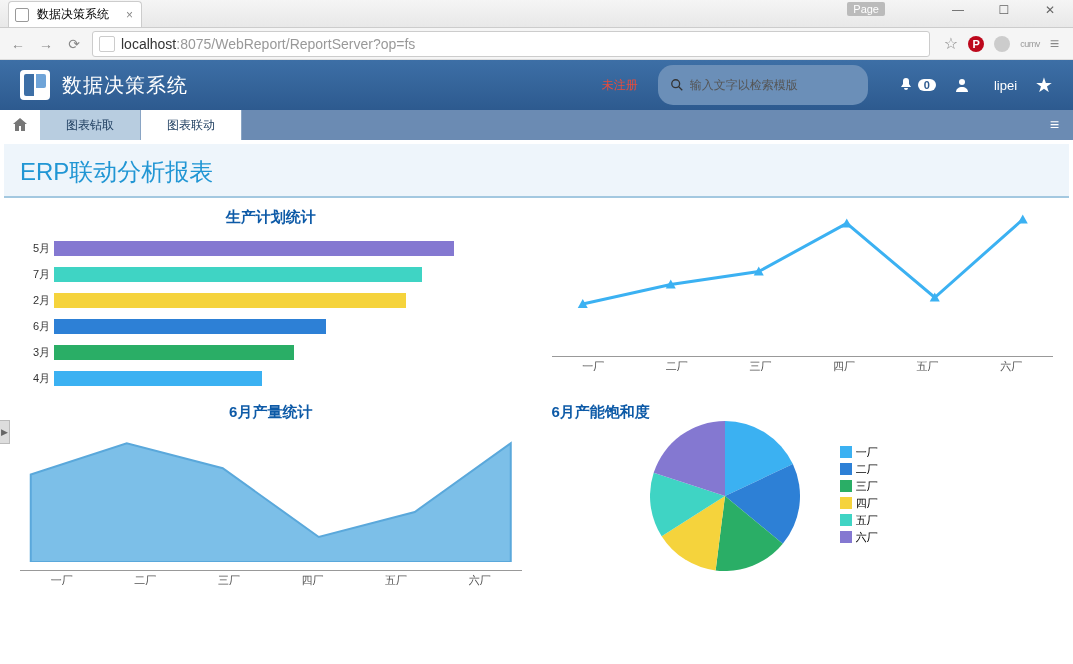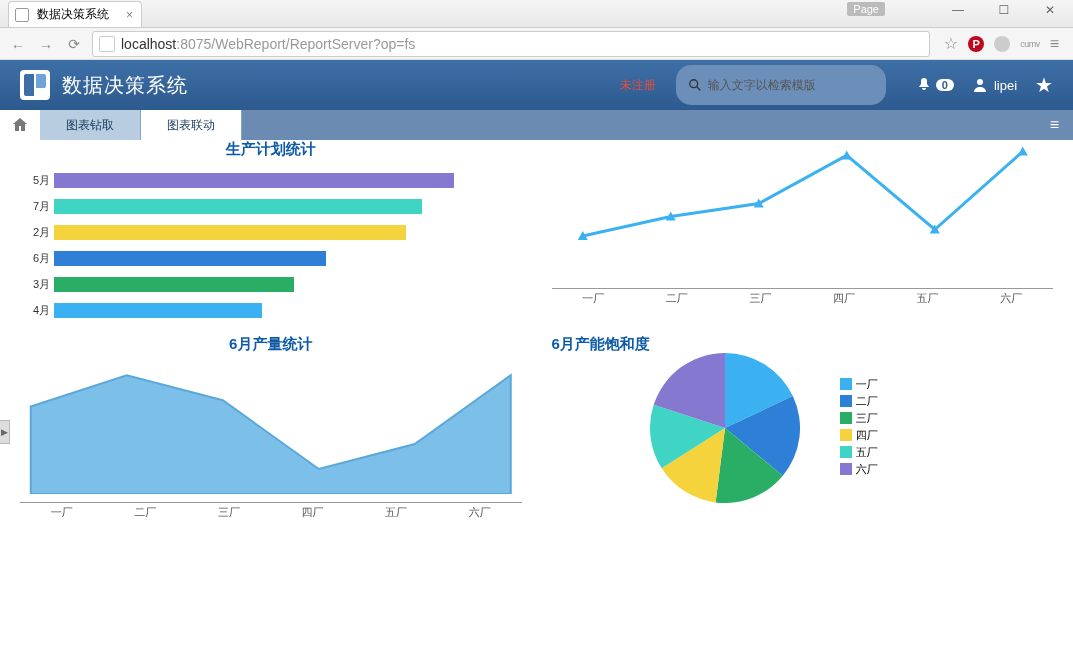--- a/index.html
+++ b/index.html
@@ -30,21 +30,21 @@
 .logo::after { content:''; position:absolute; right:4px; top:4px; width:10px; height:14px; background:#6fa4d8; border-radius:0 2px 2px 0; }
 .app-title { font-size: 20px; flex: 1; letter-spacing: 1px; }
 .unregistered { color: #e74c3c; font-size: 12px; margin-right: 20px; }
 .search-box { width: 210px; height: 40px; background: #6b8fb8; border-radius: 15px; display: flex; align-items: center; padding: 0 12px; }
 .search-box svg { width: 14px; height: 14px; fill: #333; margin-right: 6px; }
 .search-input { background: transparent; border: none; color: #333; font-size: 12px; flex: 1; outline: none; }
 .search-input::placeholder { color: #555; }
 .hdr-icons { display: flex; align-items: center; gap: 18px; margin-left: 30px; }
 .bell { display: flex; align-items: center; gap: 4px; }
 .badge { background: #fff; color: #2d5a8f; font-size: 11px; padding: 0 6px; border-radius: 8px; font-weight: bold; }
-.user { display: flex; align-items: center; gap: 6px; font-size: 13px; }
+.user { display: flex; align-items: center; gap: 24px; font-size: 13px; }
 .star-hdr { font-size: 20px; }
 
 
 .tabbar { height: 30px; background: #6b8bb3; display: flex; align-items: center; }
 .home-tab { width: 40px; height: 30px; background: #fff; display: flex; align-items: center; justify-content: center; }
 .app-tab { height: 30px; padding: 0 26px; font-size: 12px; display: flex; align-items: center; border-right: 1px solid #8aa5c4; color: #1a3a5c; }
 .app-tab.inactive { background: #b8cde0; }
 .app-tab.active { background: #fff; }
 .hamburger { margin-left: auto; padding: 0 14px; color: #fff; font-size: 16px; }
 
@@ -149,20 +149,21 @@
   <div class="app-tab inactive">
       <span>图表钻取</span>
     </div>
   <div class="app-tab active">
       <span>图表联动</span>
     </div>
   <div class="hamburger">≡</div>
 </div>
 
 <div class="content">
+  <div class="page-title">ERP联动分析报表</div>
 
   <div class="grid">
 
     <div class="chart-box">
       <div class="chart-title">生产计划统计</div>
       <div class="bars" id="plan-bars">
           <div class="bar-row">
             <div class="bar-label">5月</div>
             <div class="bar-fill" style="width: 400px; background: rgb(132, 120, 209);"></div>
           </div>

